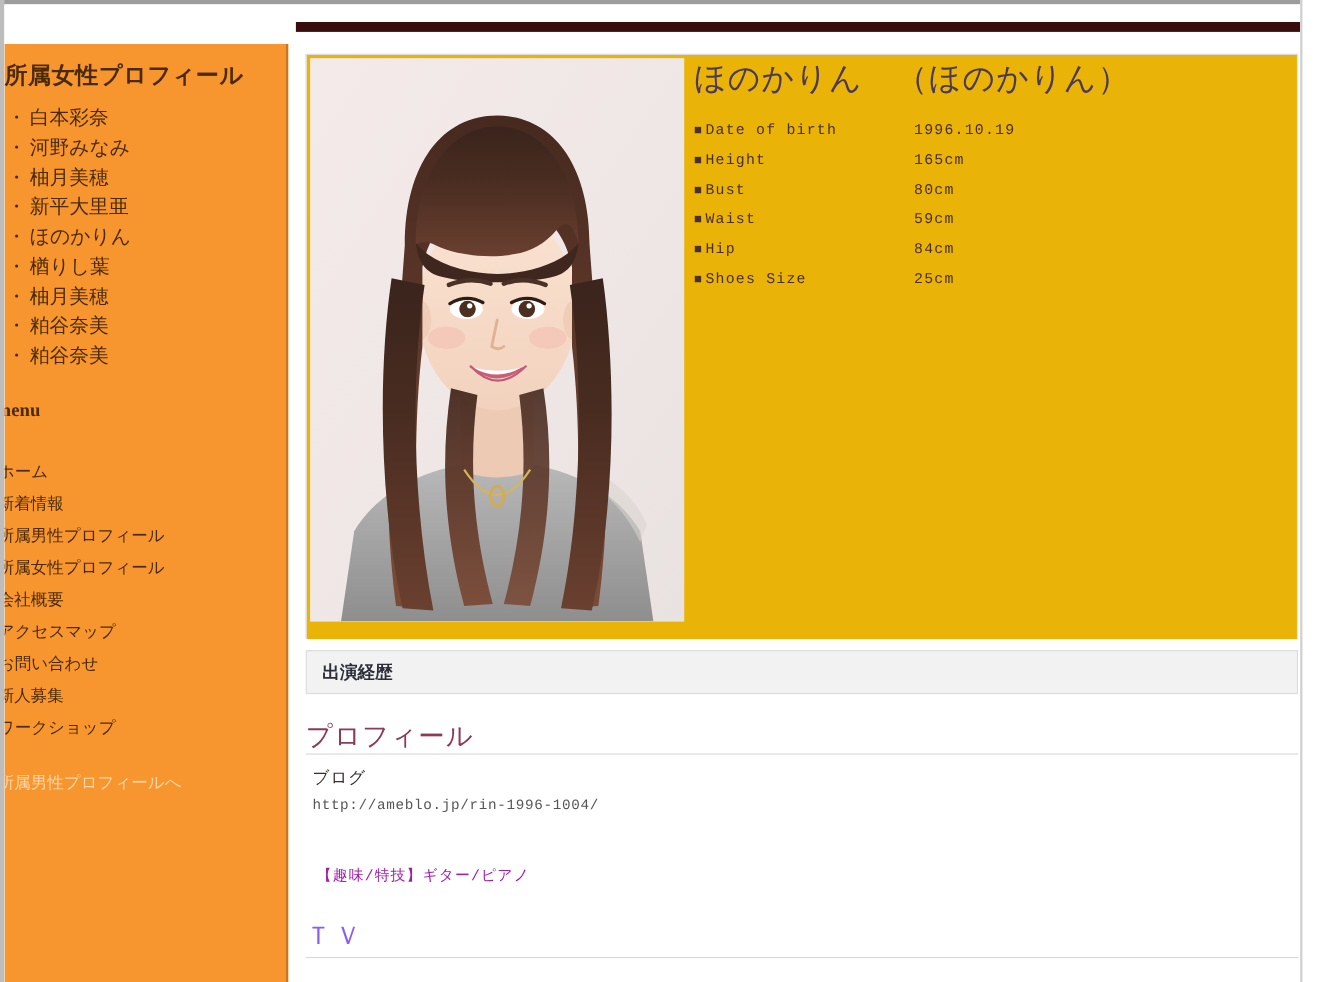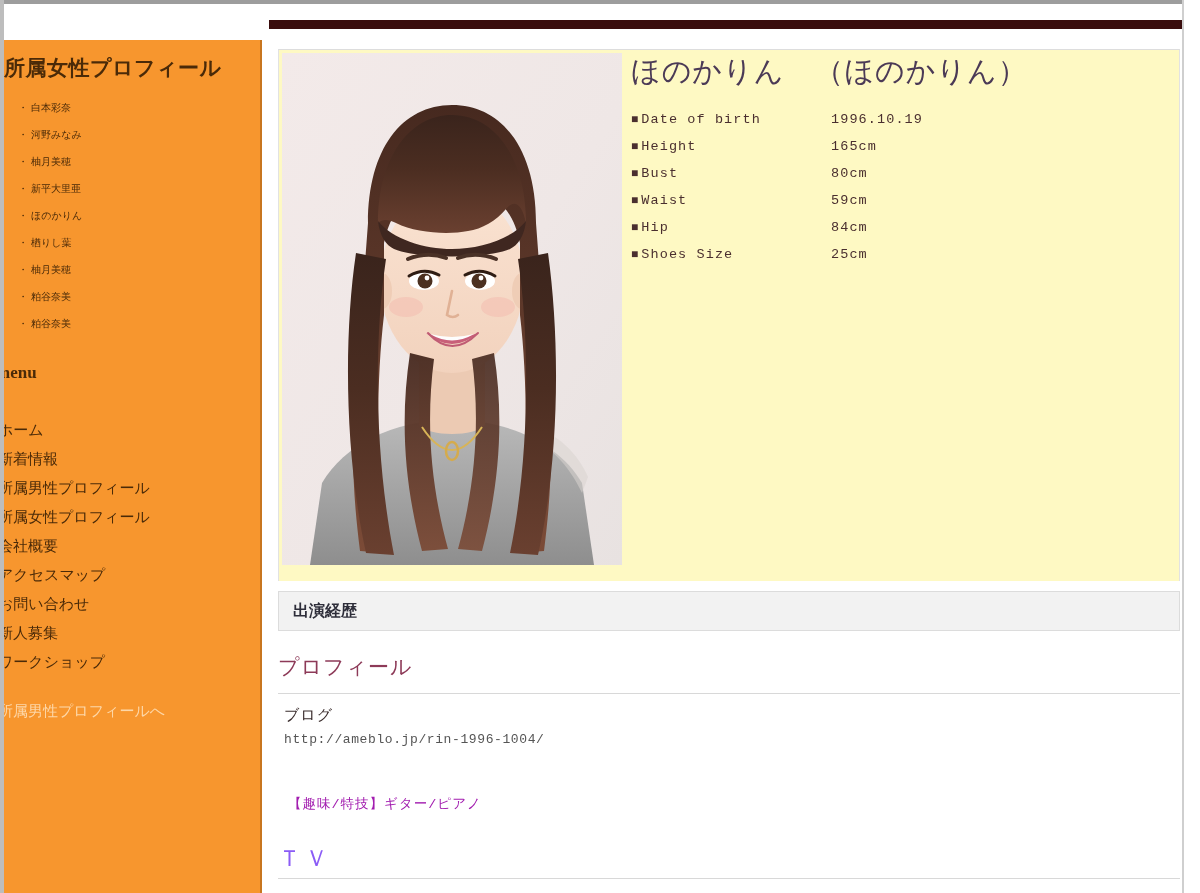--- a/index.html
+++ b/index.html
@@ -68,24 +68,24 @@
     margin: 14px 0 0 -6px;
     padding-left: 6px;
     white-space: nowrap;
   }
   .talent-list {
     list-style: none;
     margin: 12px 0 0 0;
     padding: 0;
   }
   .talent-list li {
-    font-size: 10px;
+    font-size: 18px;
     color: #4a2a08;
     line-height: 27px;
-    padding-left: 14px;
+    padding-left: 2px;
     white-space: nowrap;
     cursor: pointer;
   }
   .talent-list li .bullet { margin-right: 3px; }
   .menu-heading {
     font-size: 17px;
     font-weight: bold;
     color: #4a2a08;
     margin: 26px 0 0 -8px;
     padding-left: 0px;
@@ -123,21 +123,21 @@
   }
   .profile-top {
     position: relative;
     height: 532px;
     border-top: 1px solid #dddddd;
     border-left: 1px solid #e2e2e2;
     border-right: 1px solid #e2e2e2;
     box-sizing: border-box;
     margin: 9px 0 0 12px;
     width: 902px;
-    background: #fef9c3;
+    background: #eab308;
     padding-left: 16px;
   }
   .photo {
     position: absolute;
     left: 3px; top: 3px;
     width: 340px;
     height: 512px;
     overflow: hidden;
     background: #f4eceb;
   }
@@ -187,25 +187,25 @@
     font-weight: bold;
     color: #2e2e3a;
     cursor: pointer;
   }
   
   .section {
     margin: 22px 0 0 12px;
     width: 902px;
   }
   .section-title {
-    font-size: 21px;
+    font-size: 24px;
     color: #8d3a58;
     font-family: "Liberation Sans", sans-serif;
     letter-spacing: 1px;
-    padding-bottom: 12px;
+    padding-bottom: 0;
     border-bottom: 1px solid #d8d8d8;
     margin: 0;
   }
   .sub-label {
     margin: 12px 0 0 6px;
     font-size: 15px;
     color: #3a2c2c;
     font-family: "Liberation Mono", monospace;
     letter-spacing: 1px;
   }

